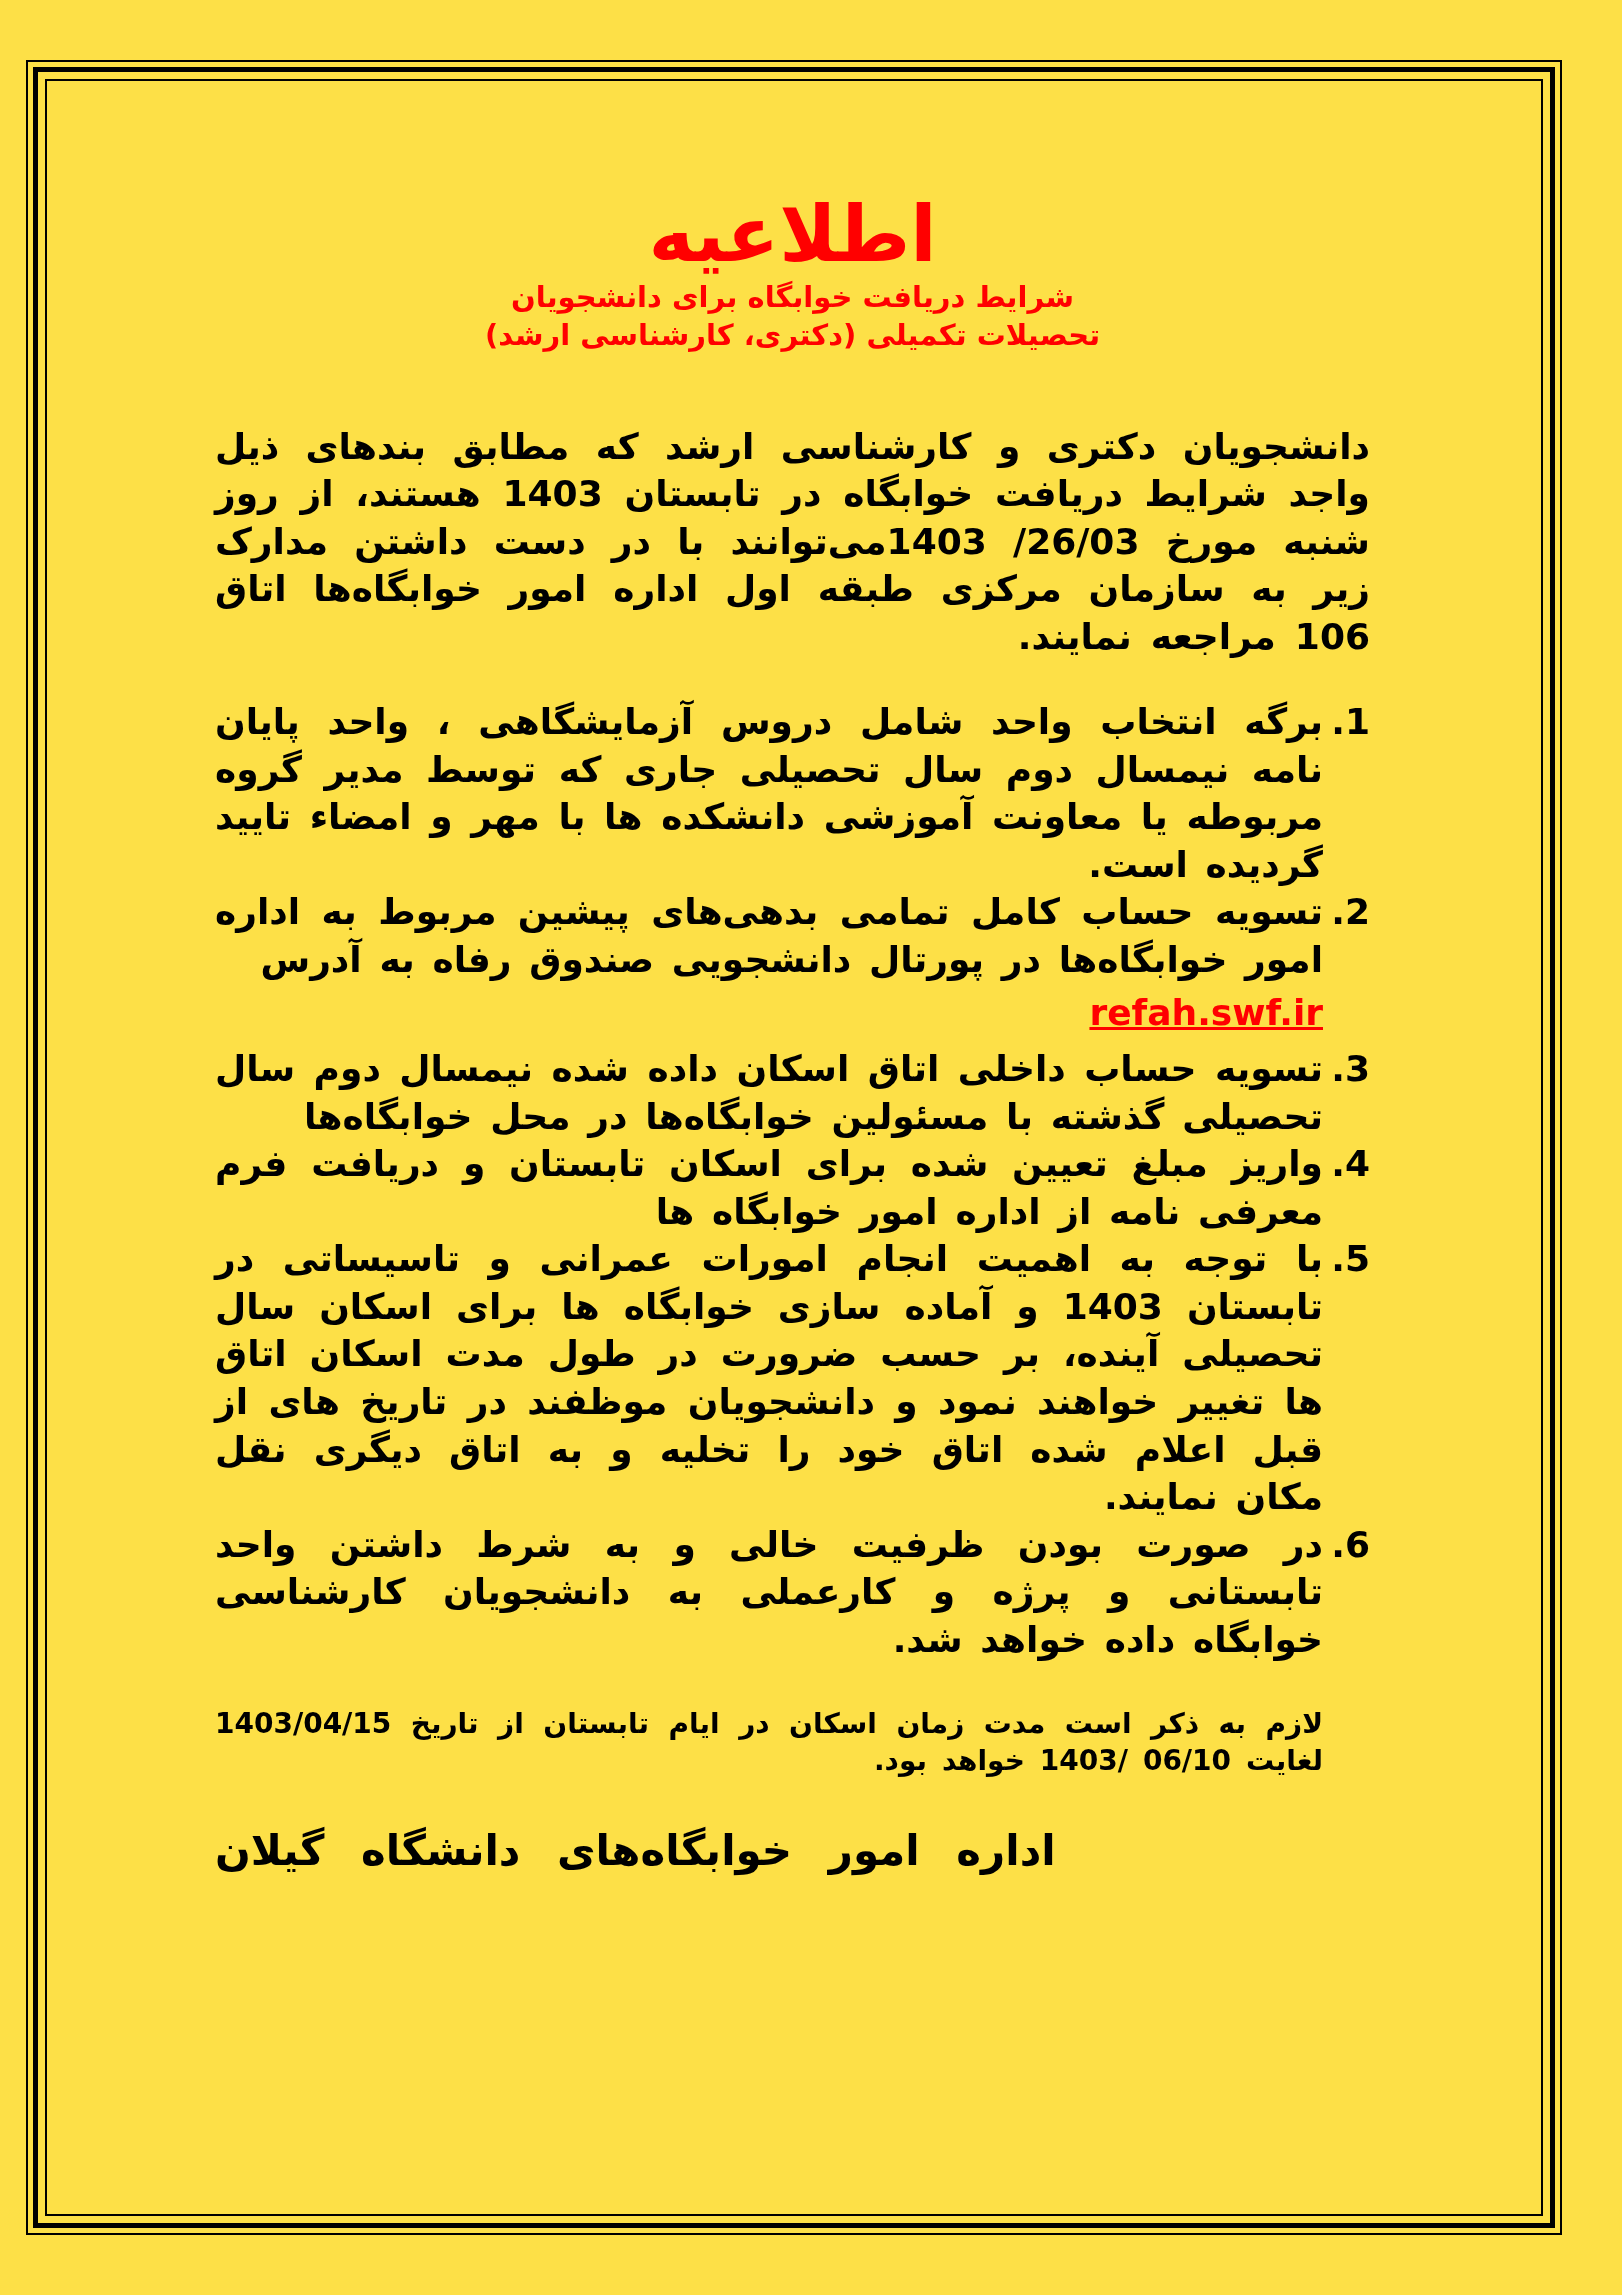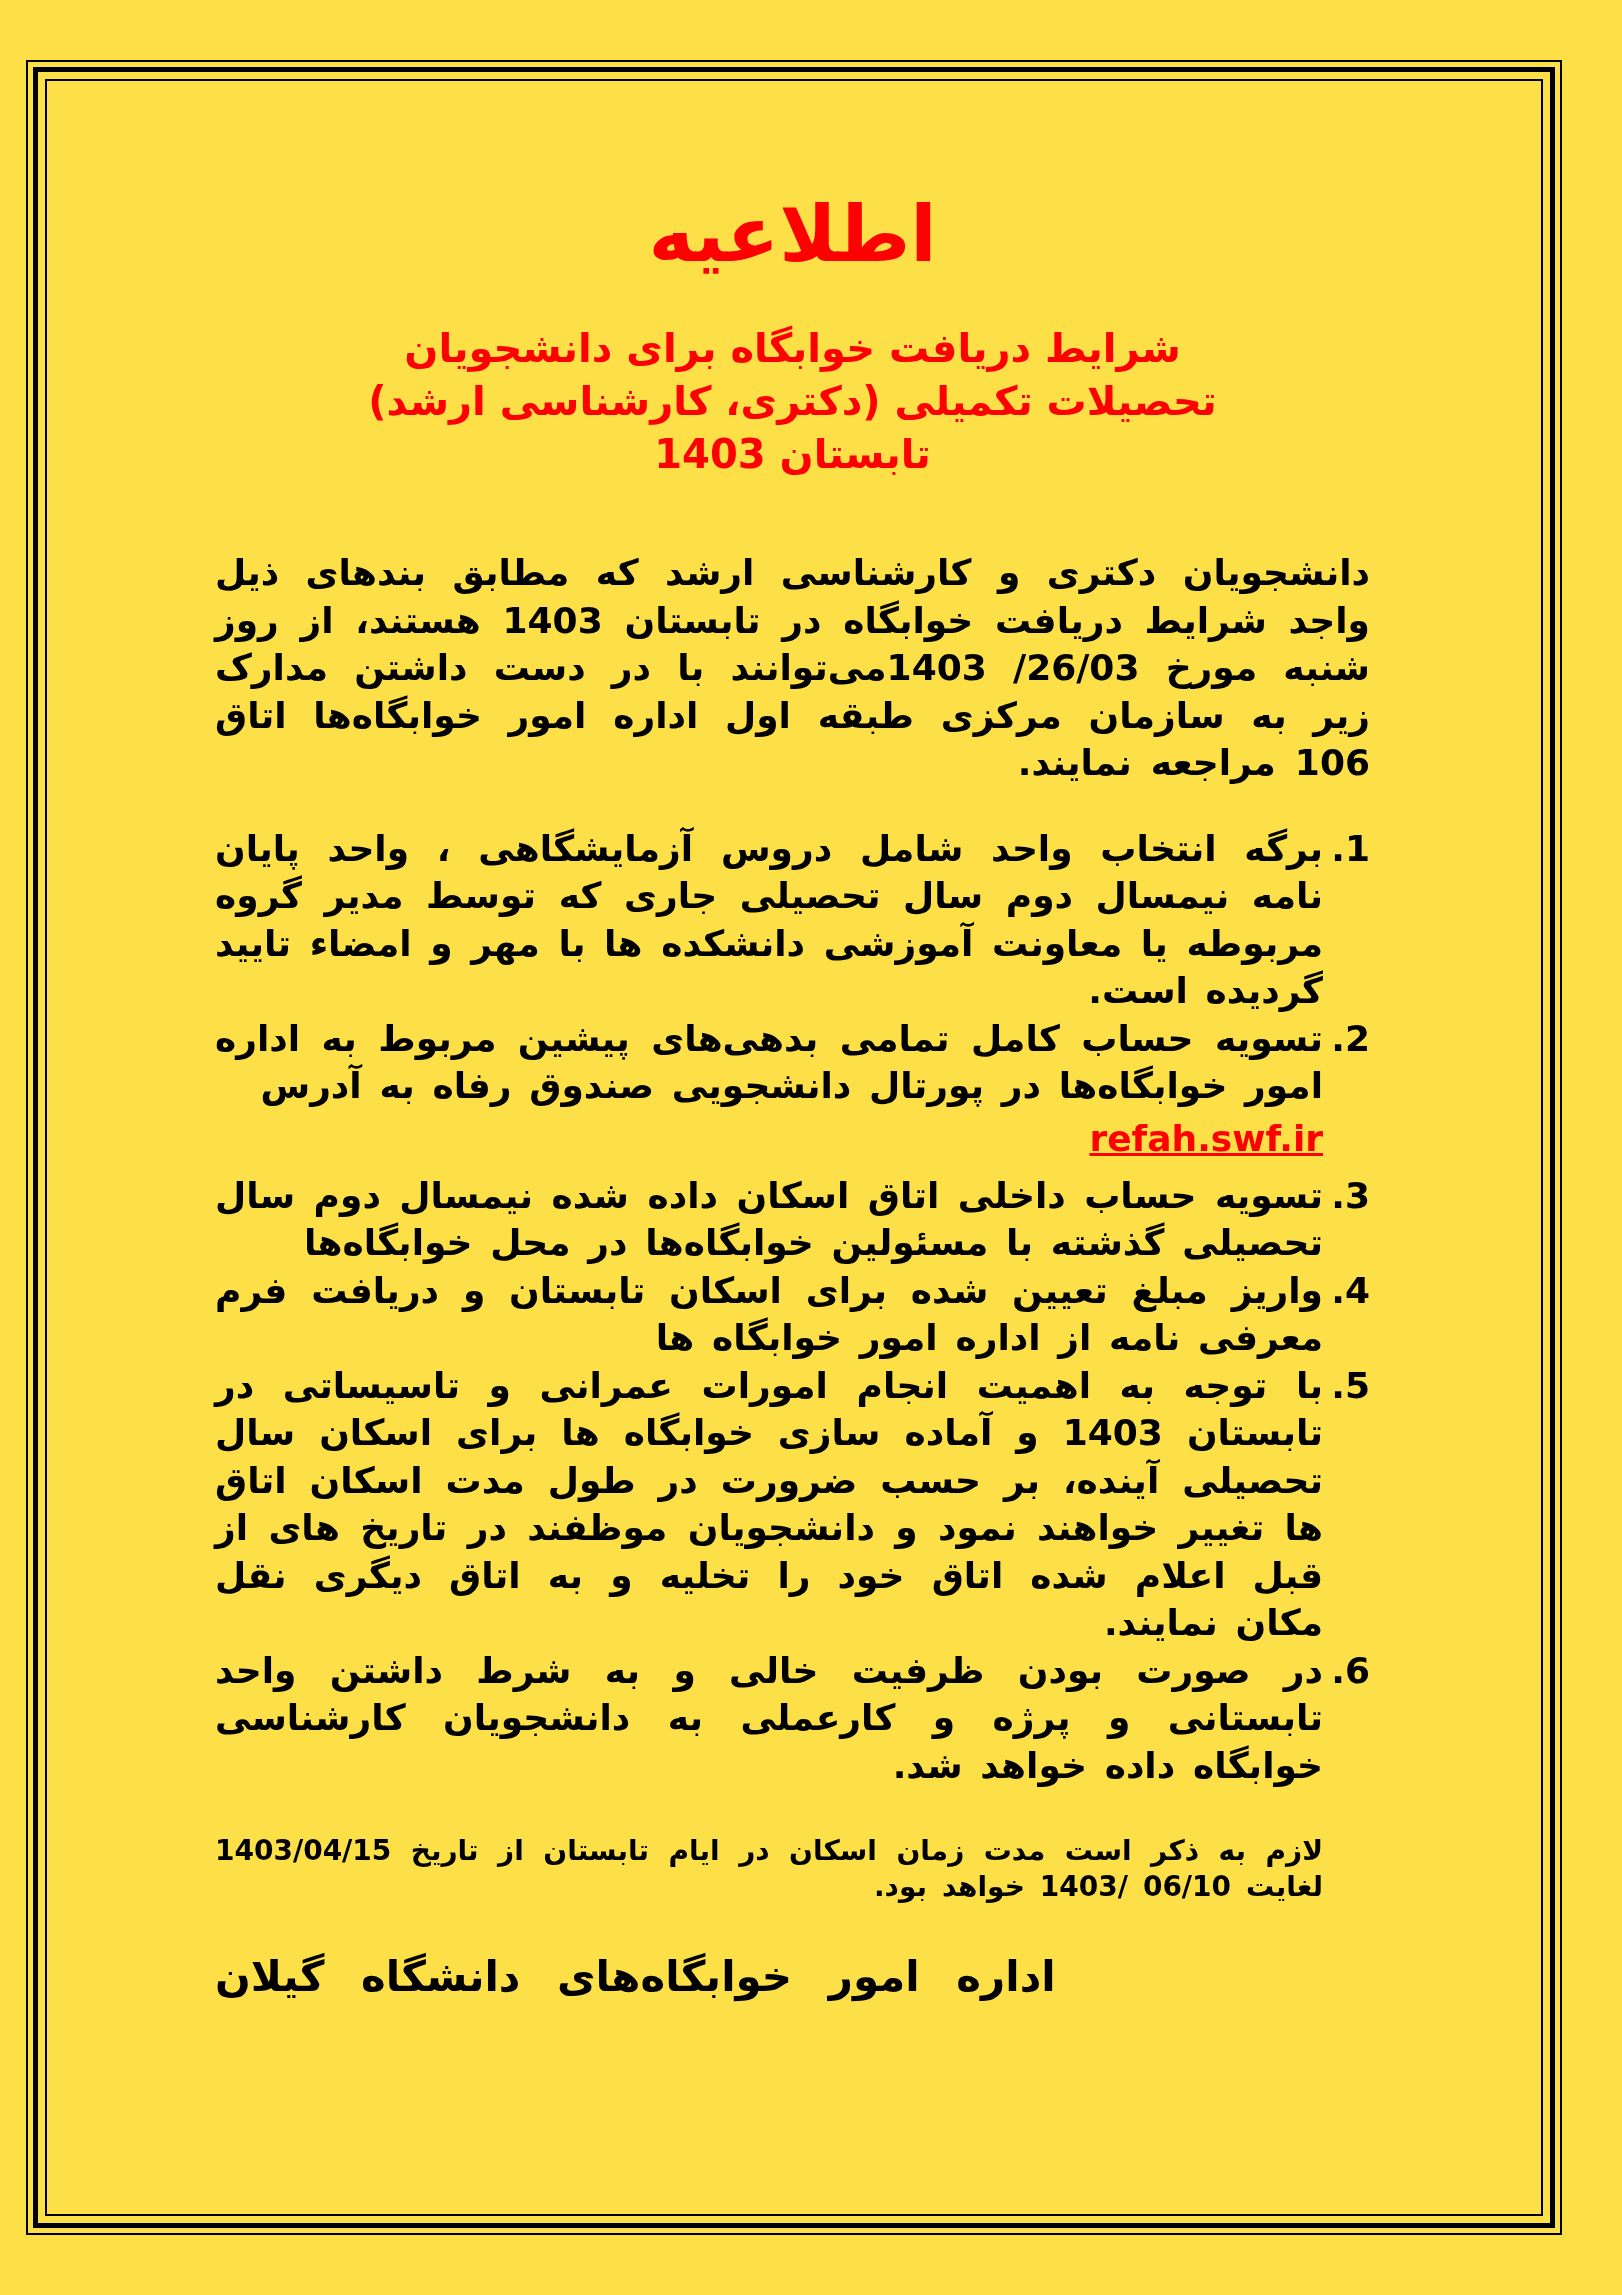--- a/index.html
+++ b/index.html
@@ -31,24 +31,23 @@
     left:249px;
   }
   .title{
     margin:75px 0 0 0;
     text-align:center;
     color:var(--red);
     font-size:77px;
     line-height:1.1;
   }
   .subtitle{
-    margin-top:44px;
     text-align:center;
     color:var(--red);
-    font-size:40px;
+    font-size:29px;
     line-height:1.33;
   }
   .subtitle .sub-line{display:block;}
   .intro{
     margin-top:68px;
     font-size:36px;
     line-height:1.32;
     text-align:justify;
     text-justify:inter-word;
     word-spacing:6.5px;
@@ -102,21 +101,20 @@
   <div class="frame-mid"></div>
   <div class="frame-inner"></div>
 
   <div class="content">
 
     <h1 class="title">اطلاعیه</h1>
 
     <div class="subtitle">
       <span class="sub-line">شرایط دریافت خوابگاه برای دانشجویان</span>
       <span class="sub-line">تحصیلات تکمیلی (دکتری، کارشناسی ارشد)</span>
-      <span class="sub-line">تابستان 1403</span>
     </div>
 
     <p class="intro">دانشجویان دکتری و کارشناسی ارشد که مطابق بندهای ذیل واجد شرایط دریافت خوابگاه در تابستان 1403 هستند، از روز شنبه مورخ 26/03/ 1403می‌توانند با در دست داشتن مدارک زیر به سازمان مرکزی طبقه اول اداره امور خوابگاه‌ها اتاق 106 مراجعه نمایند.</p>
 
     <div class="items">
 
       <div class="item">
         <span class="num">1.</span>
         <span>برگه انتخاب واحد شامل دروس آزمایشگاهی ، واحد پایان نامه نیمسال دوم سال تحصیلی جاری که توسط مدیر گروه مربوطه یا معاونت آموزشی دانشکده ها با مهر و امضاء تایید گردیده است.</span>
       </div>

